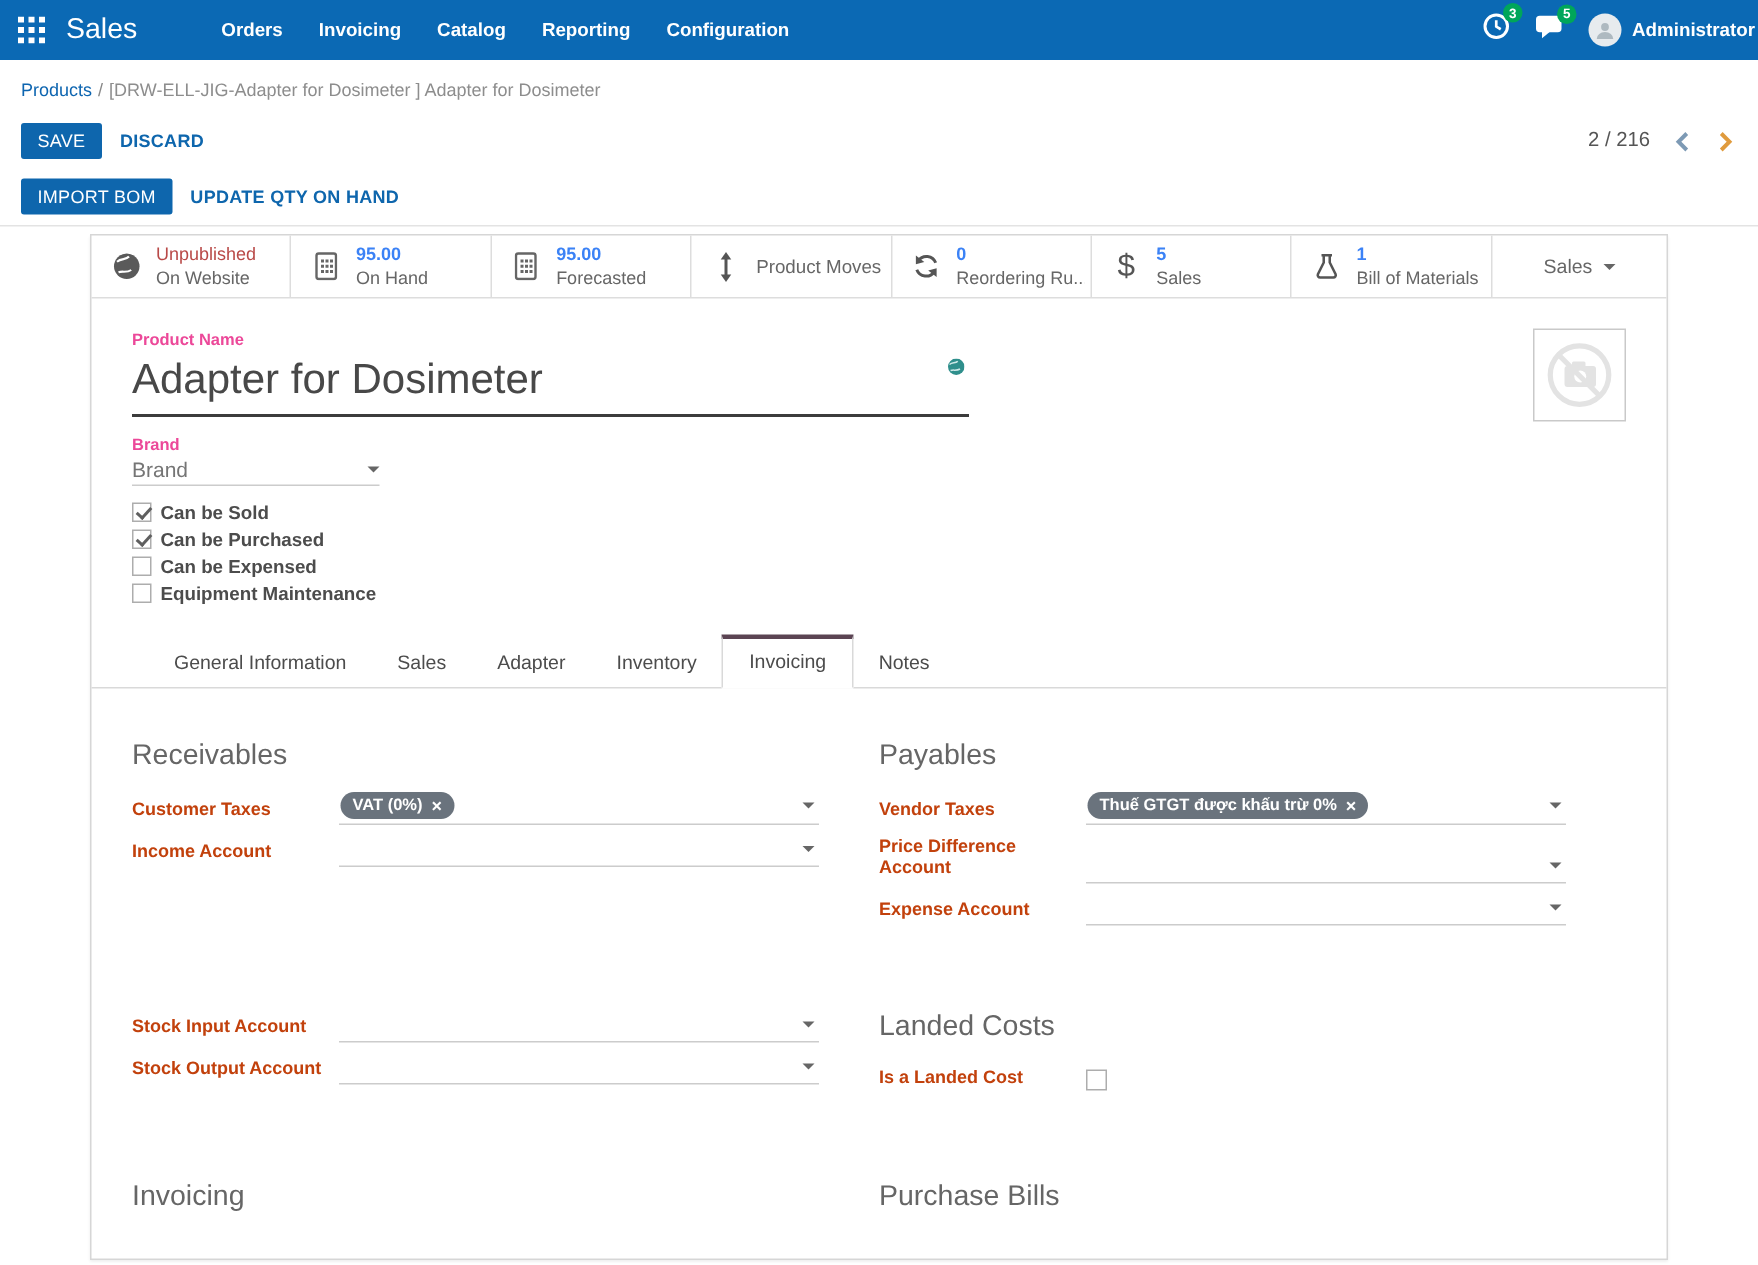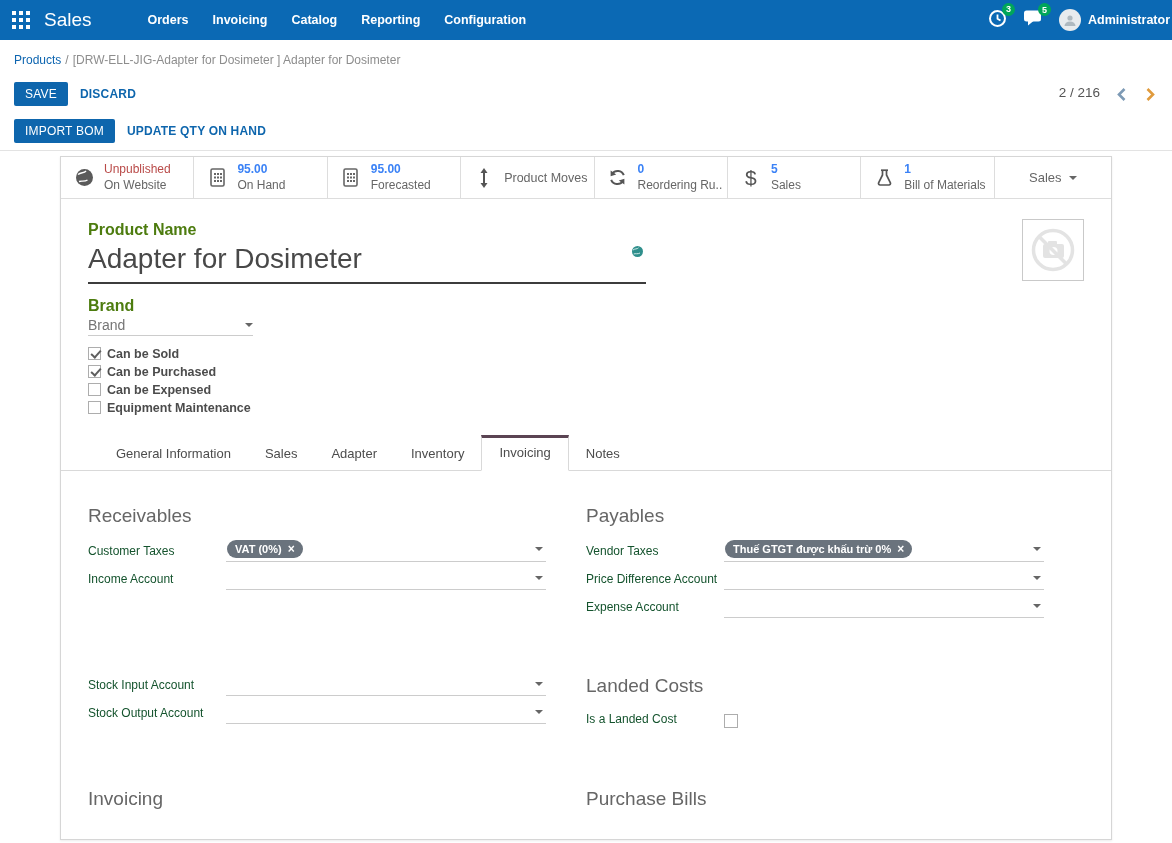--- a/index.html
+++ b/index.html
@@ -71,21 +71,21 @@
   .stat-value { color:#3b82f6; font-weight:bold; }
   .stat-value.status-red { color:#b94a48; font-weight:normal; }
   .stat-single { font-size:12.5px; color:#666; white-space:nowrap; }
   .dollar-glyph { font-size:21px; color:#555; font-weight:normal; }
   .more-label { font-size:13px; color:#666; display:flex; align-items:center; gap:7px; }
 
   .caret-down { width:0; height:0; border-left:4px solid transparent; border-right:4px solid transparent; border-top:4px solid #666; display:inline-block; }
 
   
   .form-body { position:relative; padding: 22px 27px 0 27px; }
-  .label-small { font-size:16px; font-weight:bold; color:#4d7c0f; display:block; }
+  .label-small { font-size:11px; font-weight:bold; color:#ec4899; display:block; }
   .name-wrap { position:relative; width: 558px; border-bottom: 2px solid #3c3c3c; padding: 3px 0 7px 0; margin-top:2px; }
   .product-name { font-size: 28px; color:#484848; line-height:1.1; outline:none; }
   .translate-globe { position:absolute; right:3px; top:2px; cursor:pointer; }
 
   .image-box {
     position:absolute; top: 20px; right: 27px; width: 62px; height: 62px;
     border: 1px solid #c9c9c9; display:flex; align-items:center; justify-content:center; cursor:pointer; background:#fff;
   }
 
   .brand-block { margin-top: 13px; }
@@ -119,21 +119,21 @@
   .tab.active {
     background:#fff; border:1px solid #d9d9d9; border-top:3px solid #5b4453;
     border-bottom:1px solid #fff; padding-top: 7px;
   }
 
   
   .tab-content { padding: 34px 0 0 0; }
   .band { display:grid; grid-template-columns: 478px 1fr; column-gap: 20px; margin-bottom: 50px; }
   .group-title { font-size: 19px; color:#666; margin-bottom: 13px; font-weight:normal; }
   .field-row { display:flex; align-items:flex-end; margin-bottom: 7px; min-height: 21px; }
-  .field-label { width: 138px; flex-shrink:0; font-size:12px; font-weight:normal; color:#14532d; padding-bottom: 4px; }
+  .field-label { width: 138px; flex-shrink:0; font-size:12px; font-weight:bold; color:#c2410c; padding-bottom: 4px; }
   .field-widget {
     flex:1; max-width: 320px; border-bottom: 1px solid #ccc; min-height: 20px;
     display:flex; align-items:center; justify-content:space-between; padding: 0 3px 3px 1px; cursor:pointer;
   }
   .tag-pill {
     display:inline-flex; align-items:center; gap:6px; background:#6a737d; color:#fff;
     font-size:11px; font-weight:bold; border-radius: 10px; padding: 2px 8px; line-height:1.3; white-space:nowrap;
   }
   .tag-remove { cursor:pointer; font-size:12px; line-height:1; font-weight:bold; }
 

